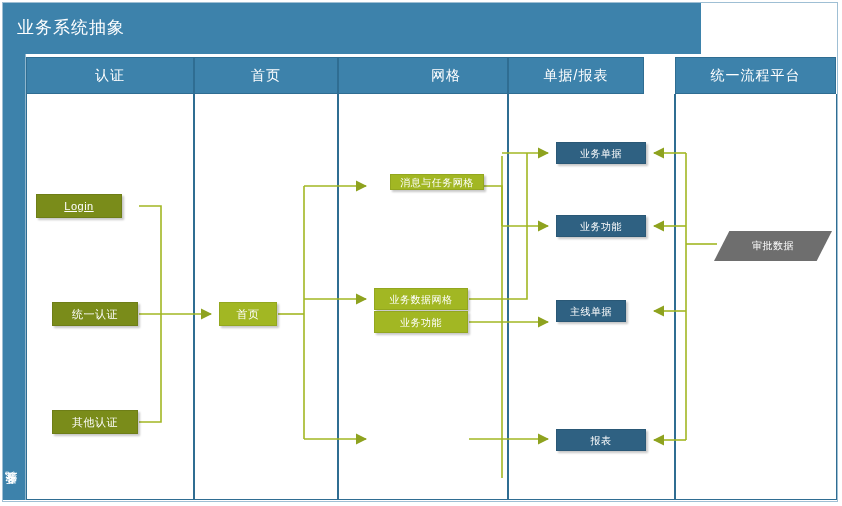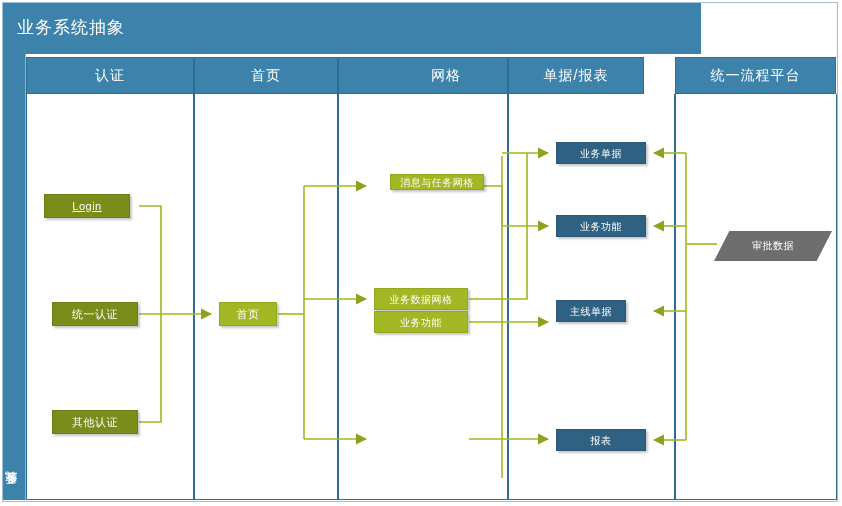--- a/index.html
+++ b/index.html
@@ -192,21 +192,21 @@
 
       <path d="M 717,244 L 686,244"></path>
 
       <path d="M 686,153 L 654,153" marker-end="url(#arrowGreen)"></path>
       <path d="M 686,226 L 654,226" marker-end="url(#arrowGreen)"></path>
       <path d="M 686,311 L 654,311" marker-end="url(#arrowGreen)"></path>
       <path d="M 686,440 L 654,440" marker-end="url(#arrowGreen)"></path>
     </g>
   </svg>
 
-  <div class="node olive" style="left:44px;top:194px;width:86px;height:24px;text-decoration:underline;">Login</div>
+  <div class="node olive" style="left:36px;top:194px;width:86px;height:24px;text-decoration:underline;">Login</div>
 
   <div class="node olive" style="left:52px;top:302px;width:86px;height:24px;">统一认证</div>
 
   <div class="node olive" style="left:52px;top:410px;width:86px;height:24px;">其他认证</div>
 
   <div class="node lime" style="left:219px;top:302px;width:58px;height:24px;">首页</div>
 
   <div class="node lime small" style="left:374px;top:174px;width:94px;height:16px;margin-left:16px;">消息与任务网格</div>
 
   <div class="node lime small" style="left:374px;top:288px;width:94px;height:22px;">业务数据网格</div>

